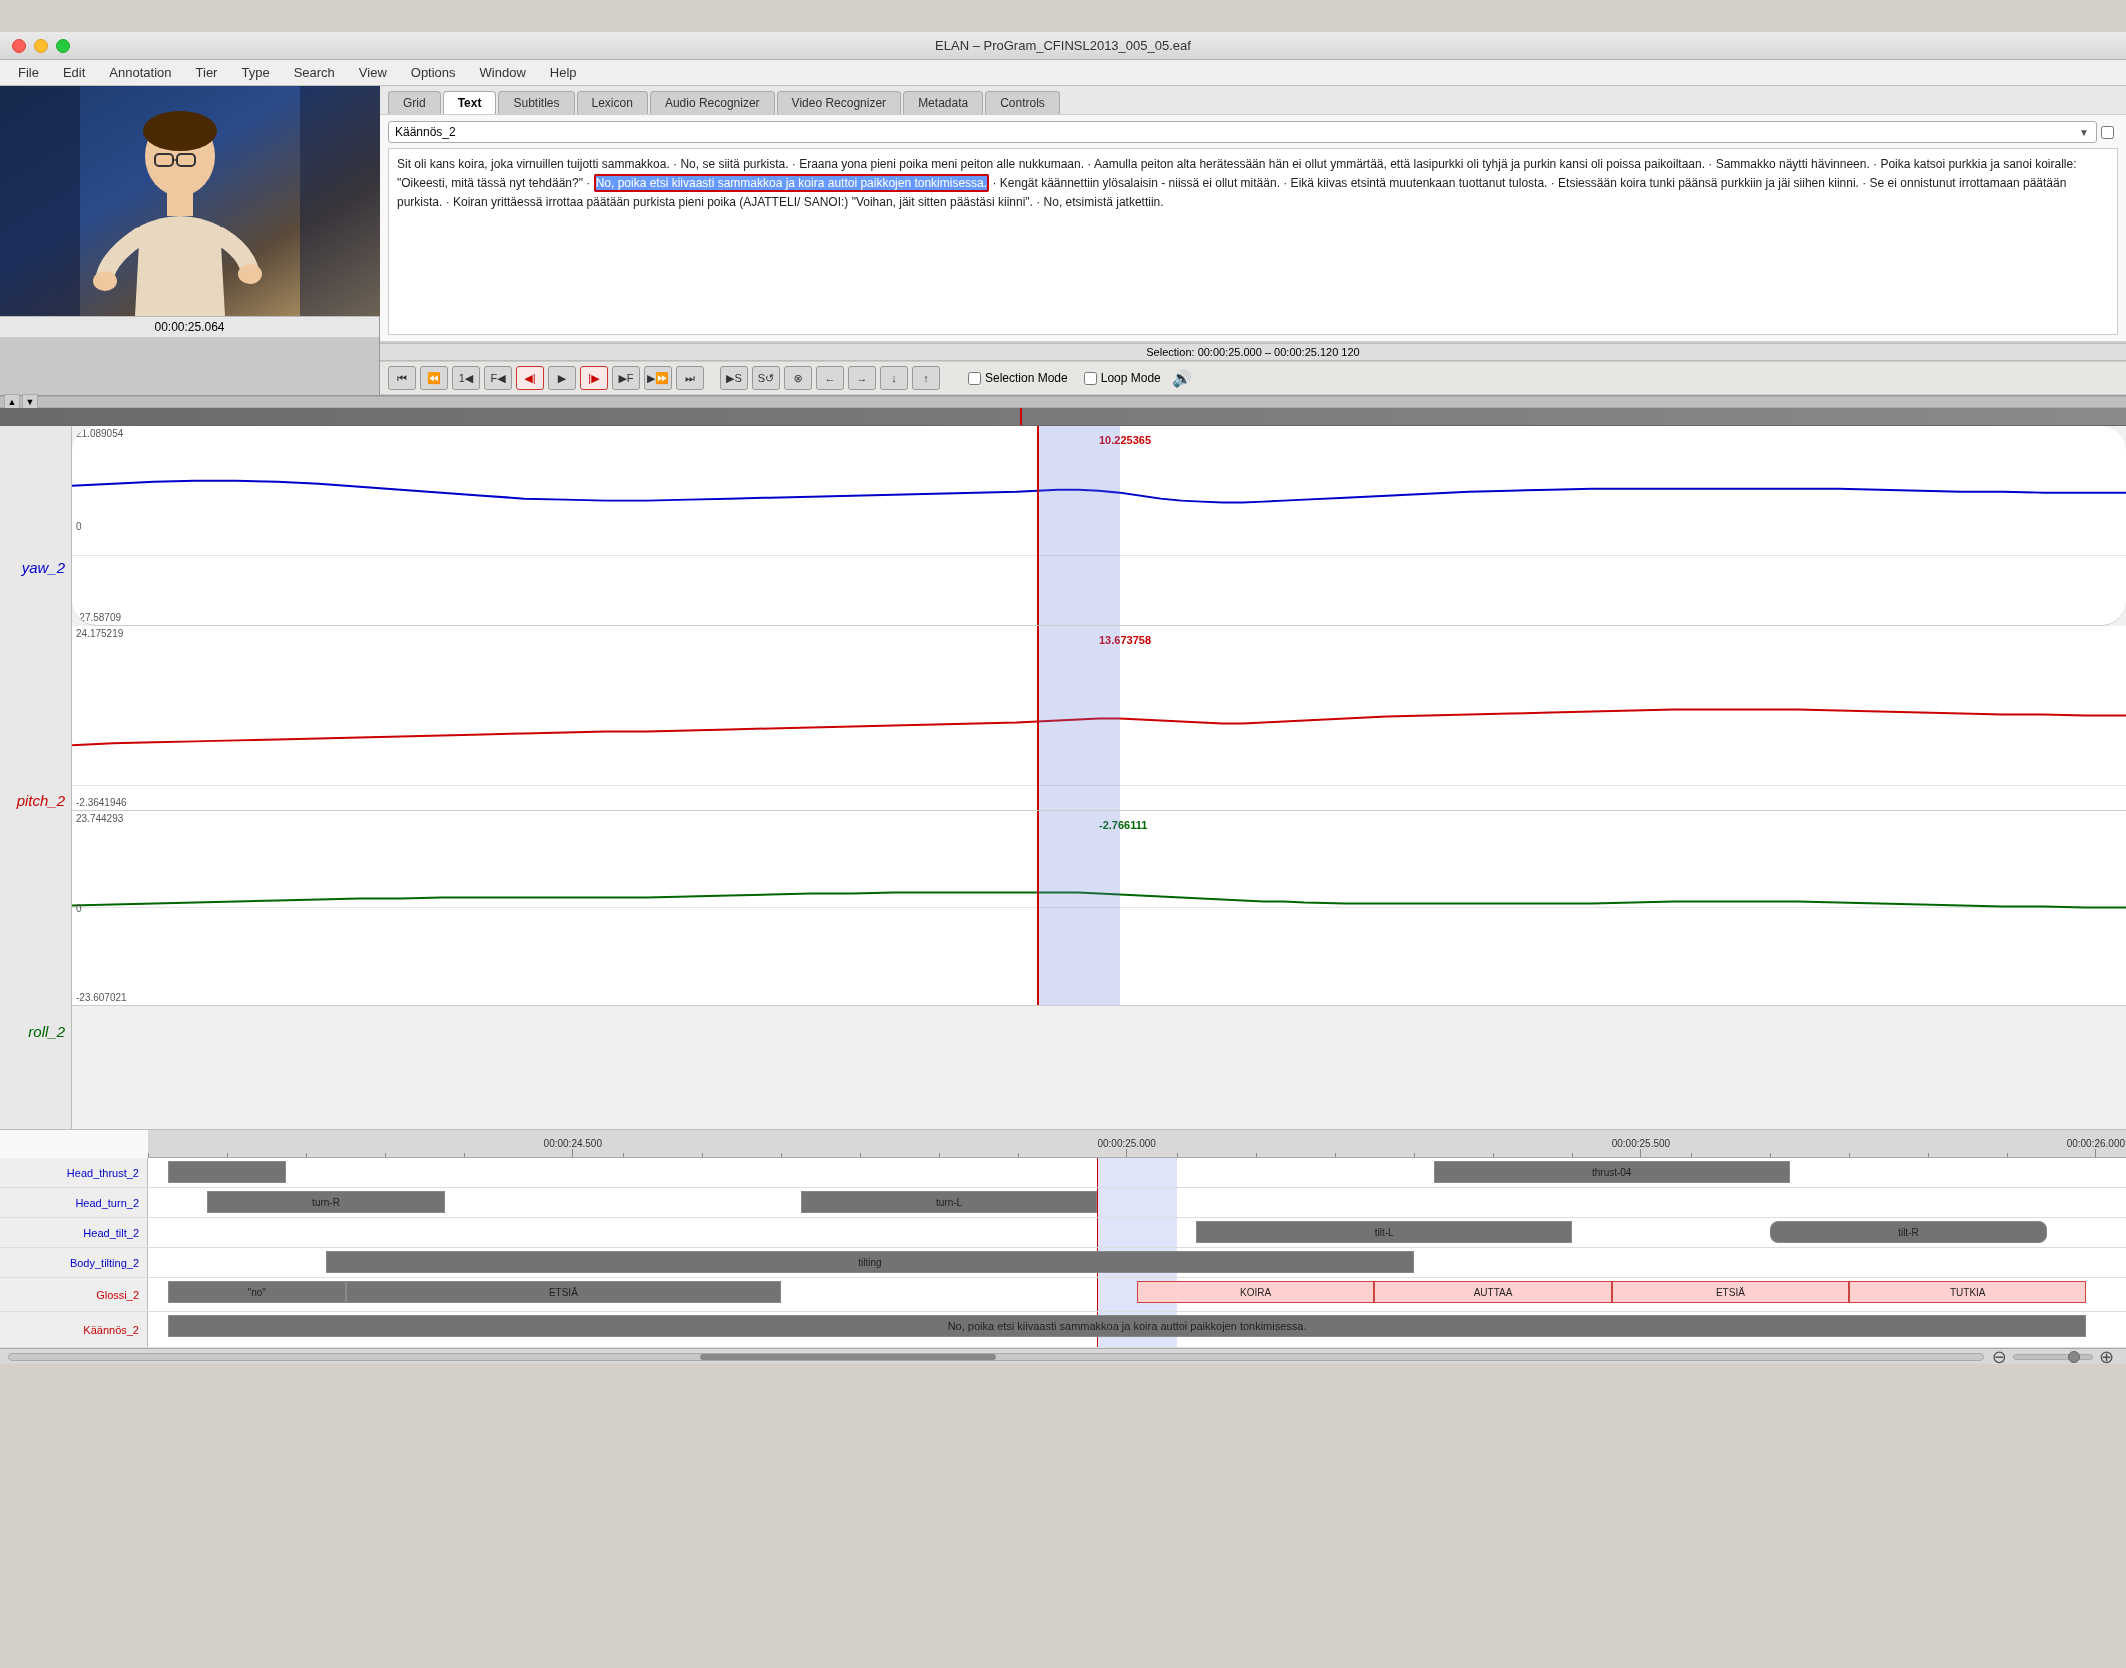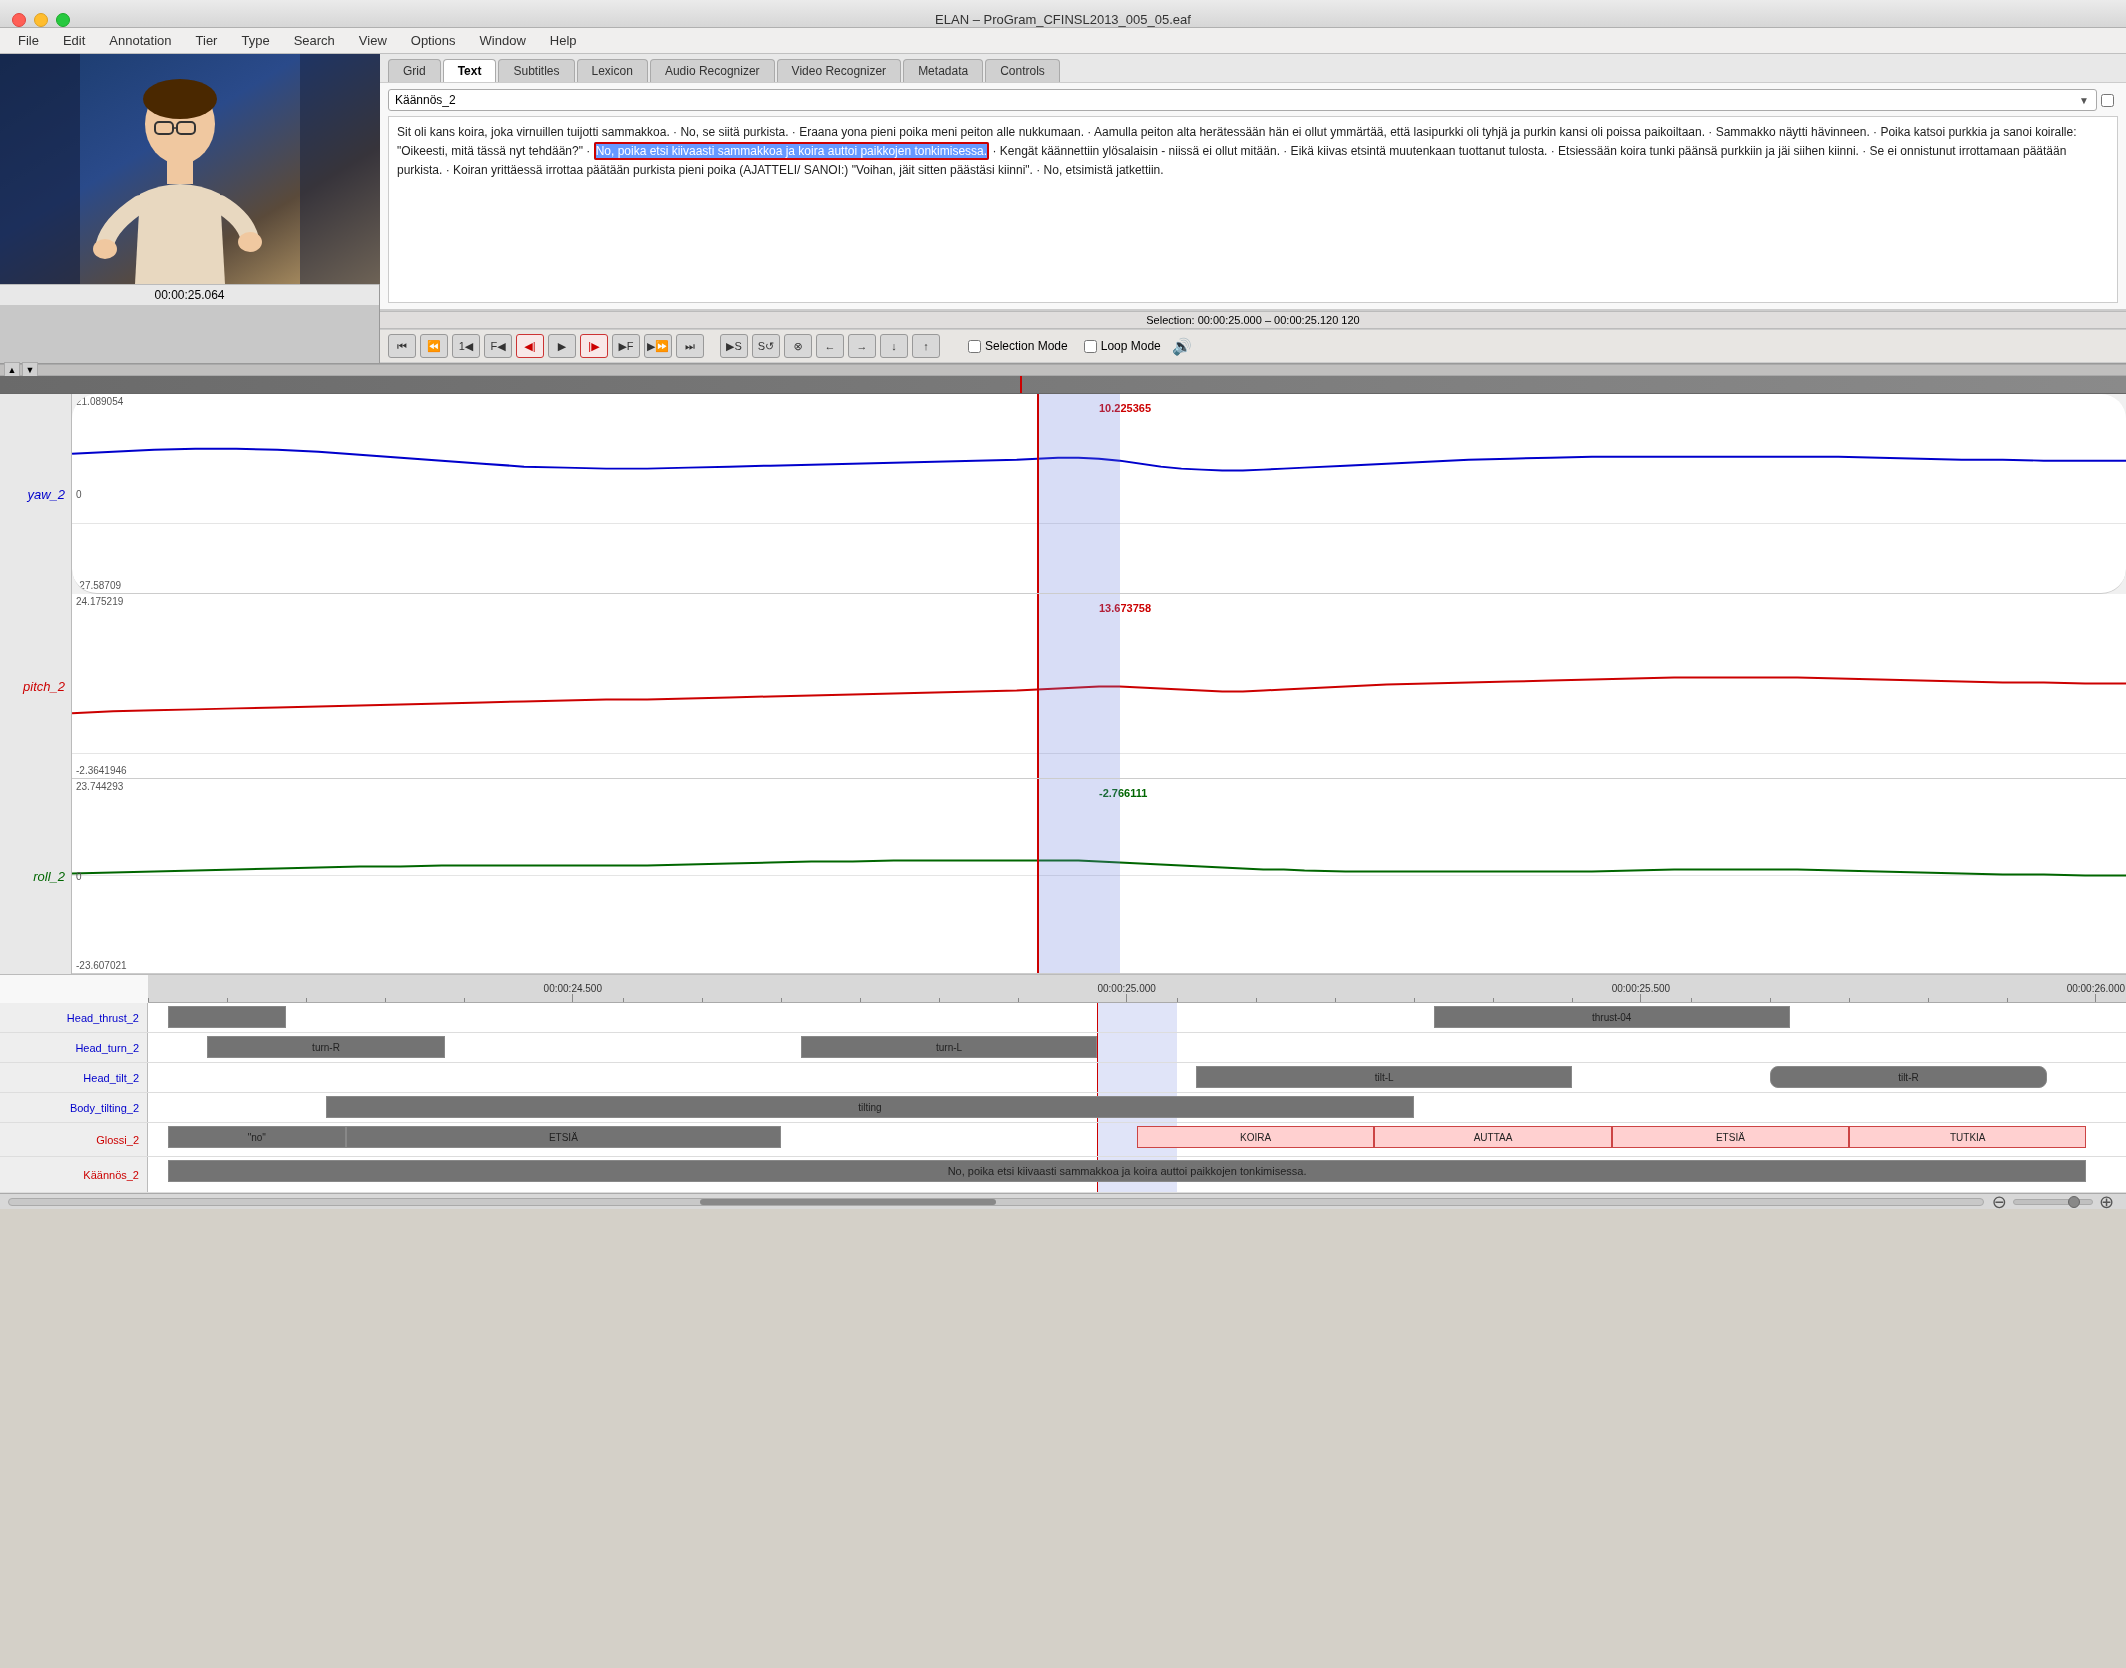--- a/index.html
+++ b/index.html
@@ -12,23 +12,24 @@
       overflow: hidden;
       user-select: none;
     }
     
     #titlebar {
       width: 100%;
       height: 28px;
       background: linear-gradient(to bottom, #ebebeb, #d6d6d6);
       border-bottom: 1px solid #b0b0b0;
       display: flex;
-      align-items: flex-end;
+      align-items: center;
       justify-content: center;
       position: relative;
+      margin-top: 32px;
     }
     .traffic-lights {
       position: absolute;
       left: 12px;
       display: flex;
       gap: 8px;
     }
     .tl { width: 14px; height: 14px; border-radius: 50%; }
     .tl-red { background: #ff5f56; border: 1px solid #e0443e; }
     .tl-yellow { background: #ffbd2e; border: 1px solid #dea123; }
@@ -245,23 +246,24 @@
       background: #e8e8e8;
       border-right: 1px solid #bbb;
       display: flex;
       flex-direction: column;
     }
     .chart-label {
       display: flex;
       align-items: center;
       justify-content: flex-end;
       padding-right: 6px;
-      font-size: 13px;
+      font-size: 15px;
       color: #cc0000;
       font-style: italic;
+      margin-top: 41px;
     }
     .chart-label.blue { color: #0000cc; }
     .chart-label.green { color: #006600; }
 
     #charts-container {
       flex: 1;
       display: flex;
       flex-direction: column;
       position: relative;
       overflow: hidden;

